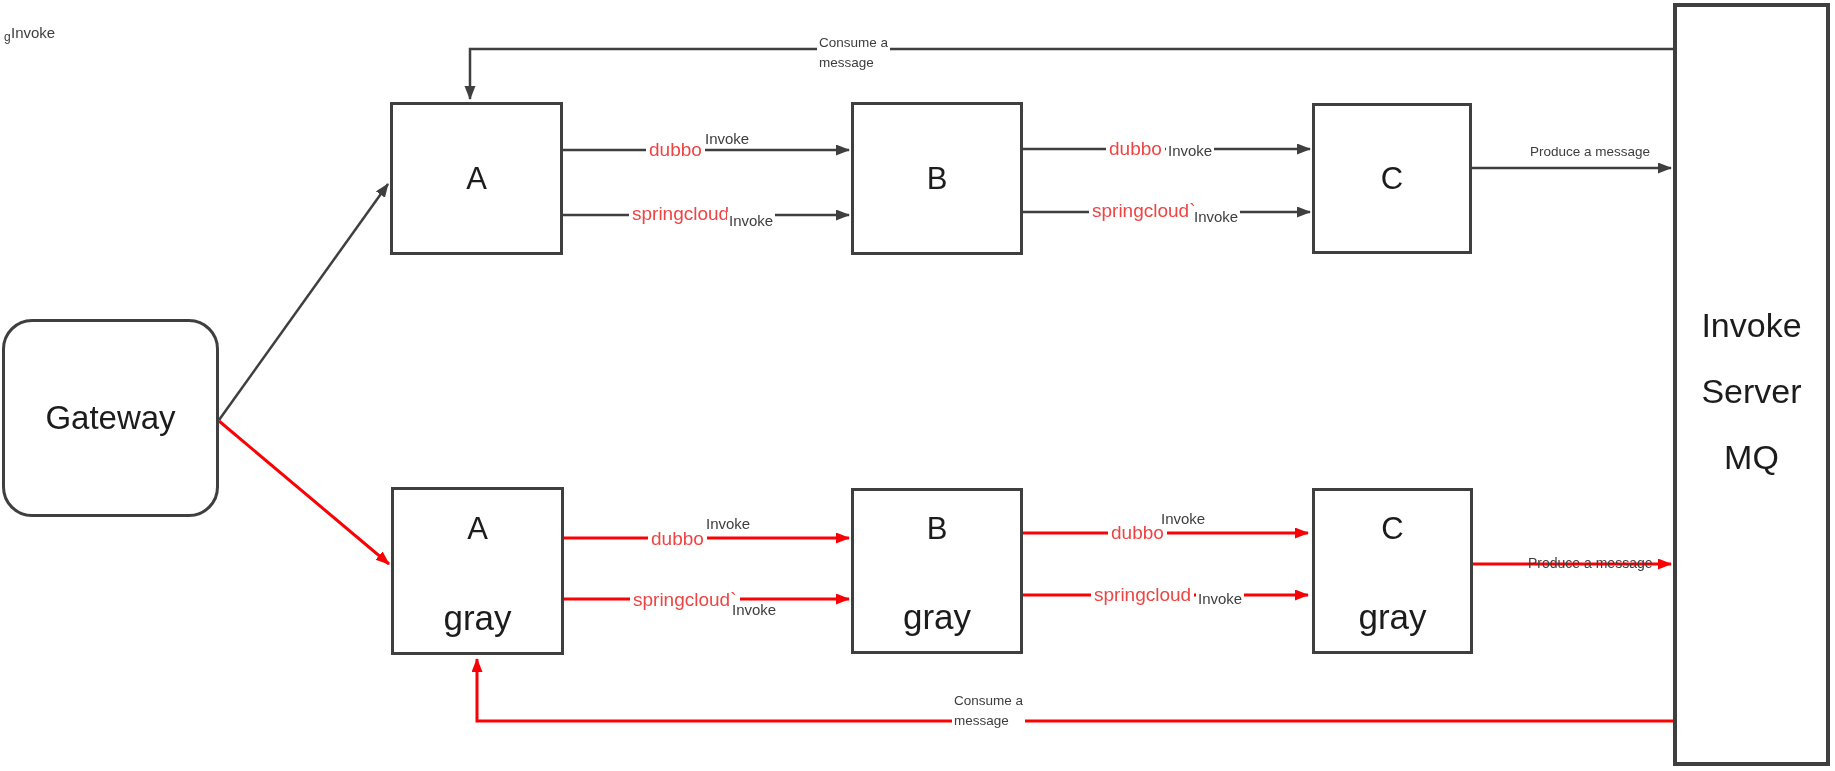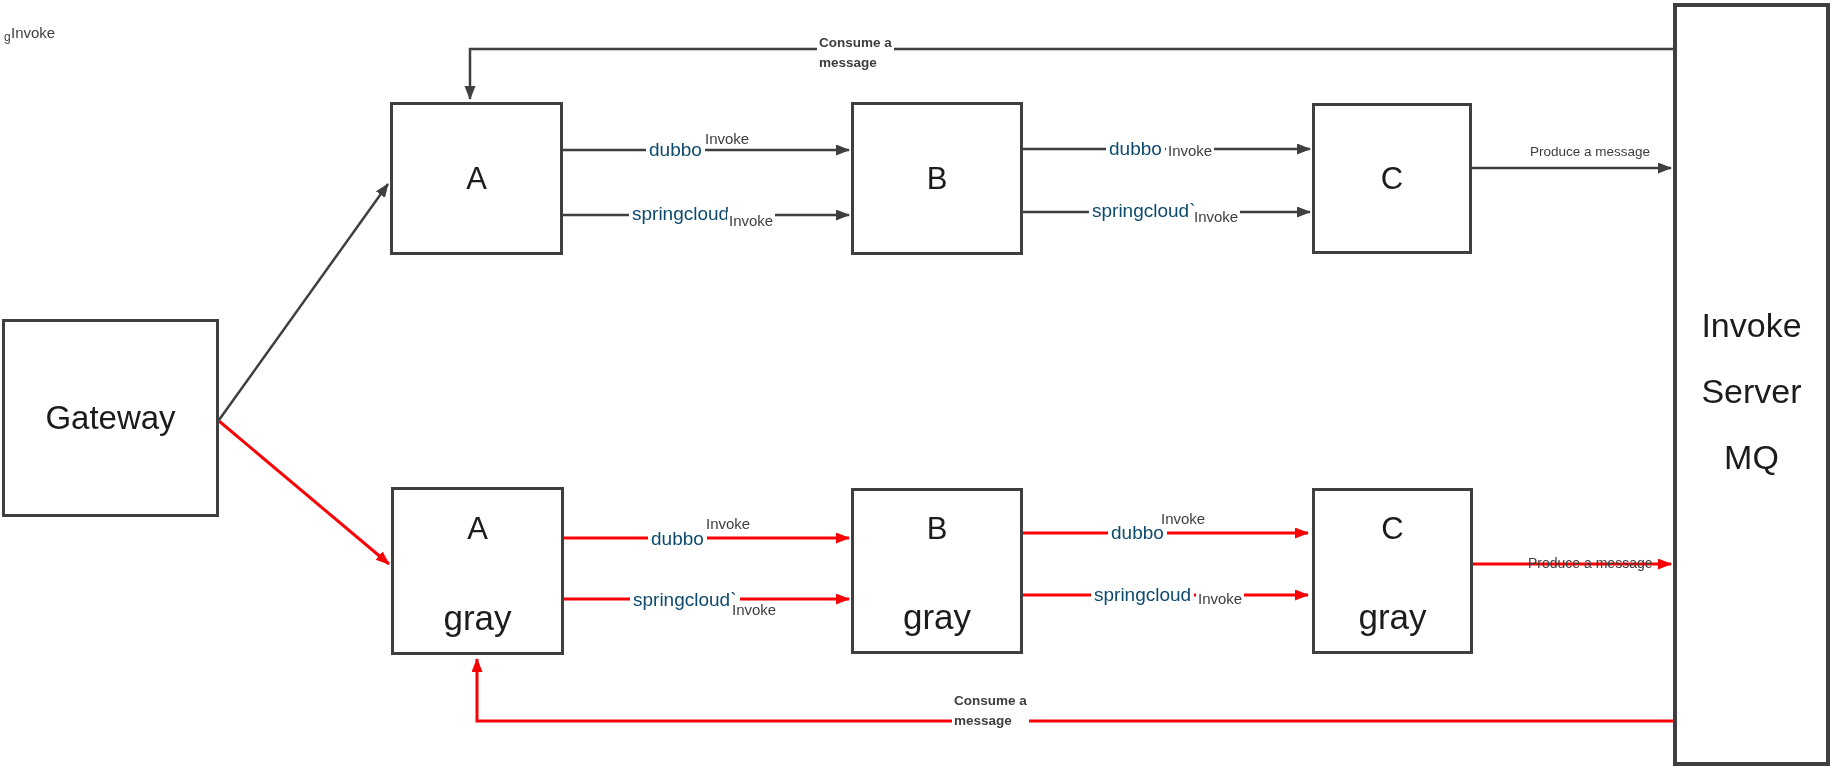--- a/index.html
+++ b/index.html
@@ -47,24 +47,24 @@
     text-align:center;font-size:34px;line-height:66px;white-space:nowrap;
   }
 
   .edge-label{
     position:absolute;z-index:3;
     color:var(--label-text);
     white-space:nowrap;
     background:#fff;
     line-height:1.15;
   }
-  .lbl-proto{font-size:19px;color:#0c4a6e;padding:0 3px;}
+  .lbl-proto{font-size:19px;color:#ef4444;padding:0 3px;}
   .lbl-invoke{font-size:15px;color:var(--label-text);padding:0 2px;}
   .lbl-msg{font-size:13.5px;color:var(--label-text);padding:0 2px;}
-  .lbl-msg.two-line{line-height:20px;font-weight:bold;}
+  .lbl-msg.two-line{line-height:20px;}
   .transparent-bg{background:transparent;}
   .stray{position:absolute;left:4px;top:24px;z-index:3;font-size:15px;color:var(--label-text);white-space:nowrap;}
   .stray .fragment{display:inline-block;font-size:12px;transform:translateY(6px);width:7px;overflow:hidden;}
 </style>
 </head>
 <body>
 
 <div class="canvas">
 
   <svg class="edges" width="1835" height="771" viewBox="0 0 1835 771">
@@ -89,21 +89,21 @@
     <line class="stroke-red" x1="564" y1="538" x2="849" y2="538" marker-end="url(#arrow-red)"></line>
     <line class="stroke-red" x1="564" y1="599" x2="849" y2="599" marker-end="url(#arrow-red)"></line>
     <line class="stroke-red" x1="1023" y1="533" x2="1308" y2="533" marker-end="url(#arrow-red)"></line>
     <line class="stroke-red" x1="1023" y1="595" x2="1308" y2="595" marker-end="url(#arrow-red)"></line>
     <line class="stroke-red" x1="1473" y1="564" x2="1671" y2="564" marker-end="url(#arrow-red)"></line>
     <polyline class="stroke-red" points="1673,721 477,721 477,659" marker-end="url(#arrow-red)"></polyline>
   </svg>
 
   <div class="stray"><span class="fragment">g</span><span>Invoke</span></div>
 
-  <div class="node node-gateway" style="left:2px;top:319px;width:217px;height:198px;">
+  <div class="node node-gateway" style="left:2px;top:319px;width:217px;height:198px;border-radius:30px;">
     <div class="center-label">Gateway</div>
   </div>
 
   <div class="node" style="left:390px;top:102px;width:173px;height:153px;">
     <div class="center-label">A</div>
   </div>
 
   <div class="node" style="left:851px;top:102px;width:172px;height:153px;">
     <div class="center-label">B</div>
   </div>

